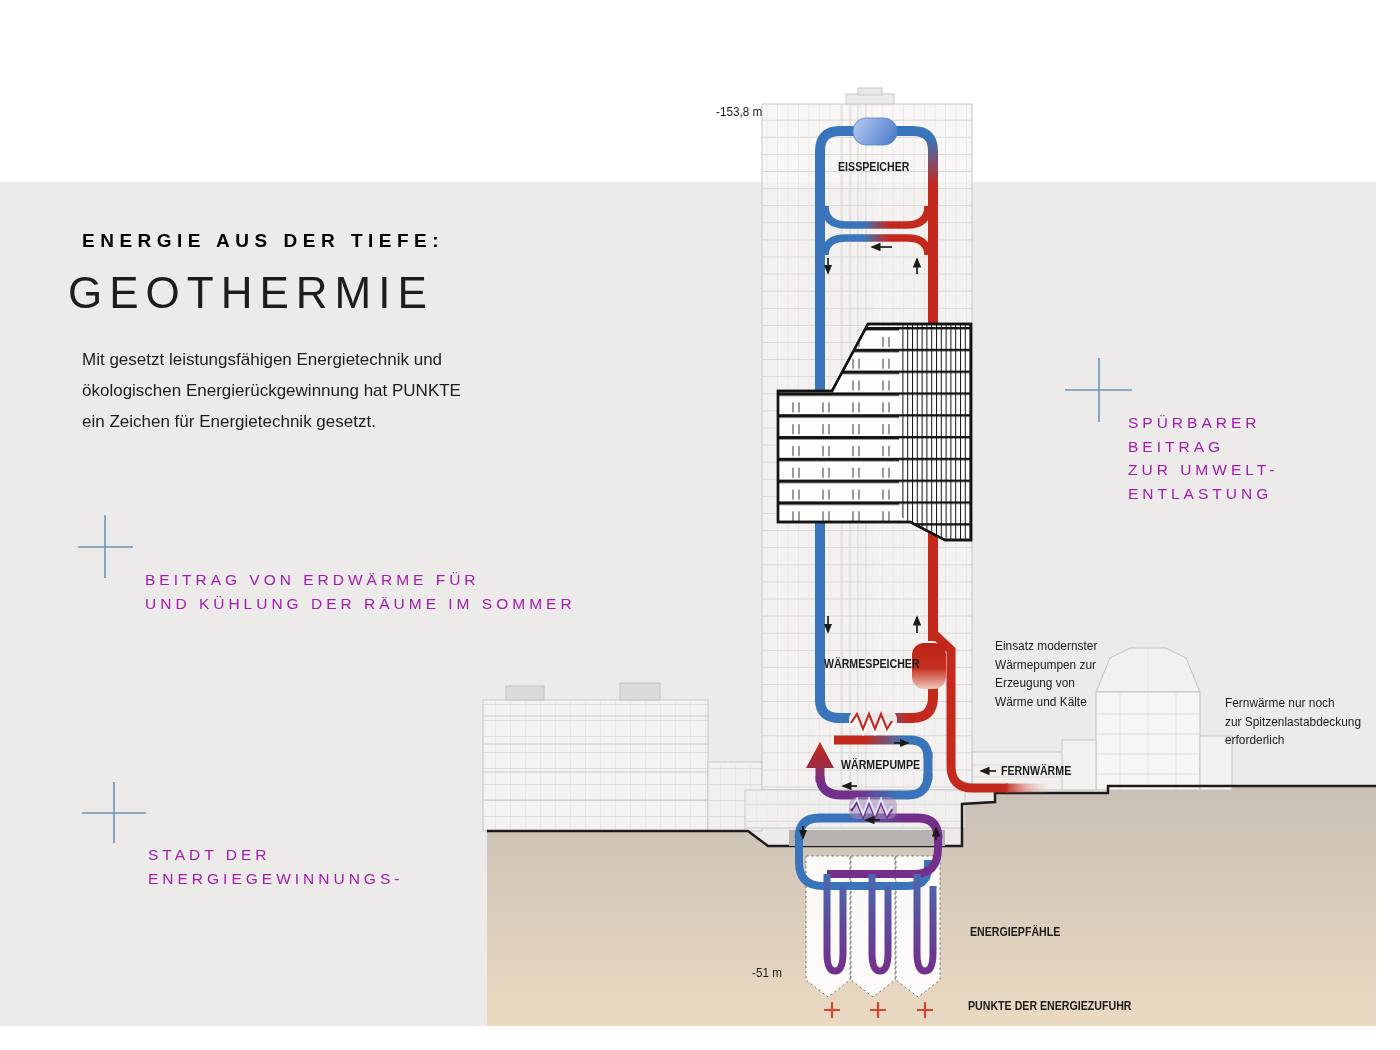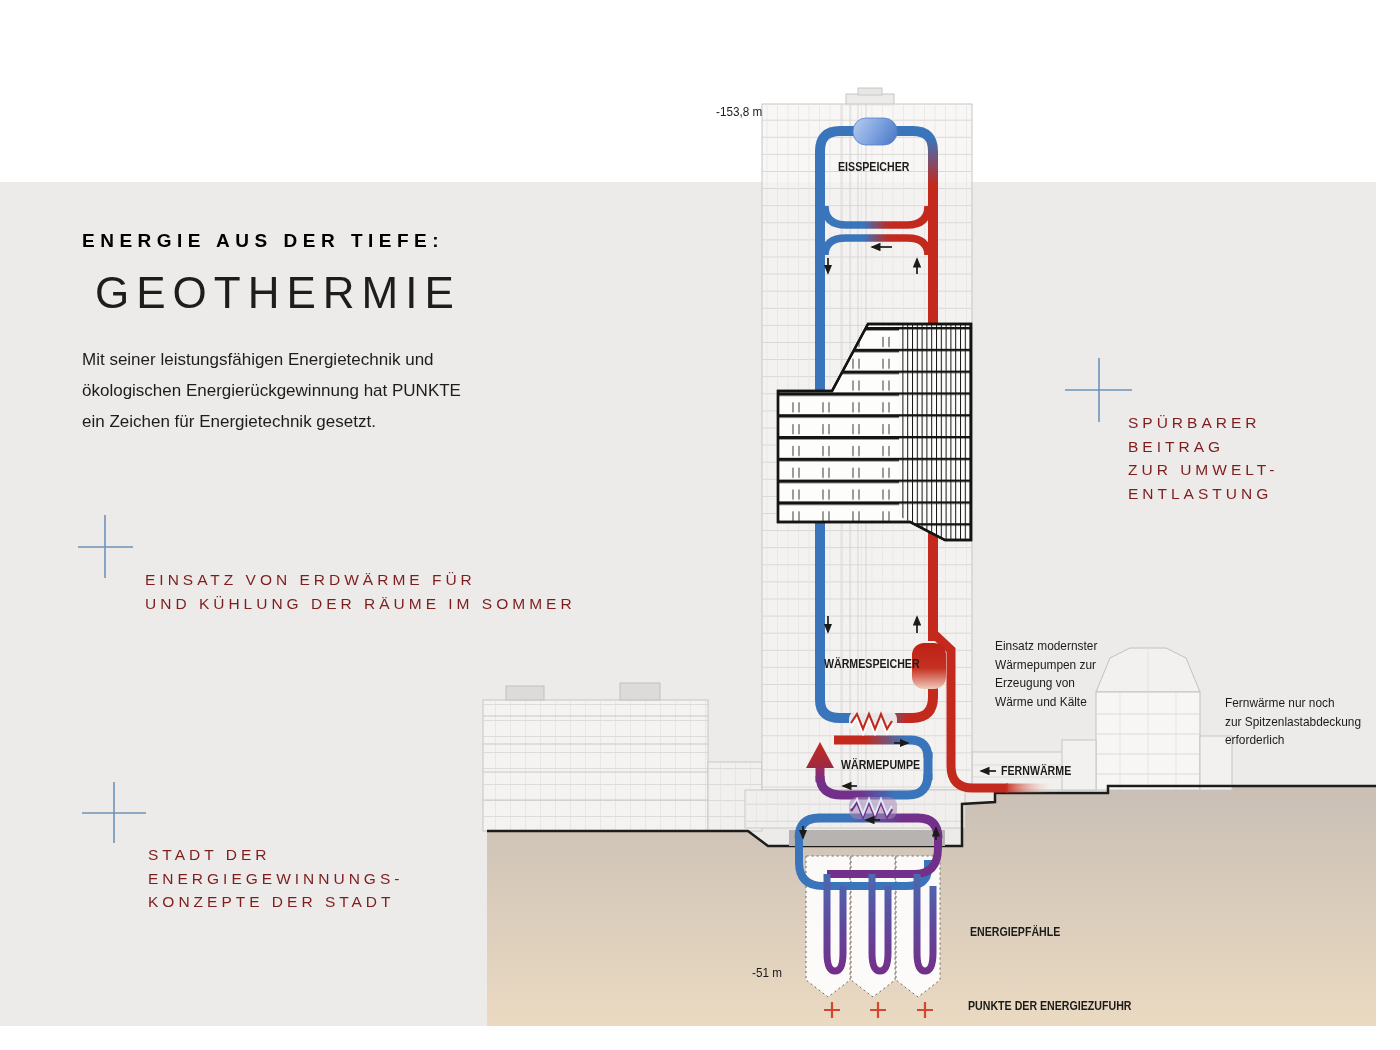--- a/index.html
+++ b/index.html
@@ -3,21 +3,21 @@
 <meta charset="utf-8">
 <style>
   html,body{margin:0;padding:0;background:#ffffff;}
   .canvas{position:relative;width:1400px;height:1050px;overflow:hidden;background:#ffffff;
           font-family:"Liberation Sans",sans-serif;color:#1d1d1b;}
   .canvas svg{position:absolute;left:0;top:0;z-index:1;}
   .txt{position:absolute;z-index:2;white-space:nowrap;}
   .kicker{font-size:19px;letter-spacing:5.5px;font-weight:700;color:#000000;}
   .title{font-size:44px;letter-spacing:7px;font-weight:500;color:#1d1d1b;}
   .intro{font-size:17px;line-height:31px;font-weight:400;color:#1d1d1b;}
-  .callout{font-size:15.5px;letter-spacing:4px;line-height:23.5px;font-weight:500;color:#7f1d1d;}
+  .callout{font-size:15.5px;letter-spacing:4px;line-height:23.5px;font-weight:500;color:#a21caf;}
   .dlab{font-size:12.5px;font-weight:700;color:#1b1b19;transform:scaleX(.85);transform-origin:0 0;}
   .dnote{font-size:13.5px;font-weight:400;line-height:18.5px;color:#1b1b19;transform:scaleX(.88);transform-origin:0 0;}
   .ddepth{font-size:13px;font-weight:400;color:#1b1b19;transform:scaleX(.9);transform-origin:0 0;}
 </style>
 </head>
 <body>
 
 <div class="canvas">
 
 <svg width="1400" height="1050" viewBox="0 0 1400 1050">
@@ -232,41 +232,40 @@
   </g>
 
   <g stroke="#d6452f" stroke-width="2.2" fill="none">
     <path d="M824 1010 H840 M832 1002 V1018"></path>
     <path d="M870 1010 H886 M878 1002 V1018"></path>
     <path d="M917 1010 H933 M925 1002 V1018"></path>
   </g>
 </svg>
 
 <div class="txt kicker" style="left:82px;top:230px;">ENERGIE AUS DER TIEFE:</div>
-<div class="txt title" style="left:95px;top:268px;">GEOTHERMIE</div>
+<div class="txt title" style="left:68px;top:268px;">GEOTHERMIE</div>
 <div class="txt intro" style="left:82px;top:344px;">
-  <div>Mit seiner leistungsfähigen Energietechnik und</div>
+  <div>Mit gesetzt leistungsfähigen Energietechnik und</div>
   <div>ökologischen Energierückgewinnung hat PUNKTE</div>
   <div>ein Zeichen für Energietechnik gesetzt.</div>
 </div>
 
 <div class="txt callout" style="left:1128px;top:411px;">
   <div>SPÜRBARER</div>
   <div>BEITRAG</div>
   <div>ZUR UMWELT-</div>
   <div>ENTLASTUNG</div>
 </div>
 <div class="txt callout" style="left:145px;top:568px;">
-  <div>EINSATZ VON ERDWÄRME FÜR</div>
+  <div>BEITRAG VON ERDWÄRME FÜR</div>
   <div>UND KÜHLUNG DER RÄUME IM SOMMER</div>
 </div>
 <div class="txt callout" style="left:148px;top:843px;">
   <div>STADT DER</div>
   <div>ENERGIEGEWINNUNGS-</div>
-  <div>KONZEPTE DER STADT</div>
 </div>
 
 <div class="txt ddepth" style="left:716px;top:104px;">-153,8 m</div>
 <div class="txt ddepth" style="left:752px;top:965px;">-51 m</div>
 <div class="txt dlab" style="left:838px;top:160px;">EISSPEICHER</div>
 <div class="txt dlab" style="left:824px;top:657px;">WÄRMESPEICHER</div>
 <div class="txt dlab" style="left:841px;top:758px;">WÄRMEPUMPE</div>
 <div class="txt dlab" style="left:1001px;top:764px;">FERNWÄRME</div>
 <div class="txt dlab" style="left:970px;top:925px;">ENERGIEPFÄHLE</div>
 <div class="txt dlab" style="left:968px;top:999px;">PUNKTE DER ENERGIEZUFUHR</div>

